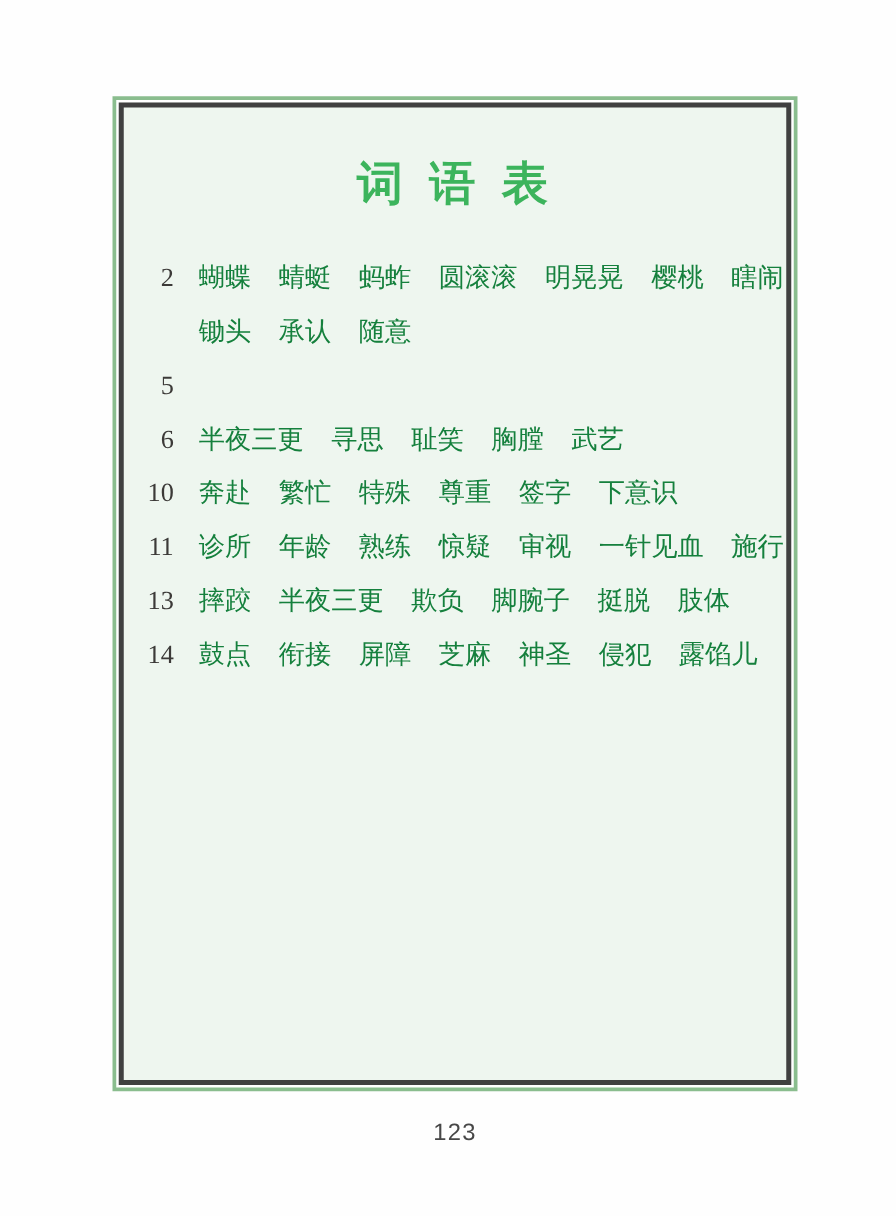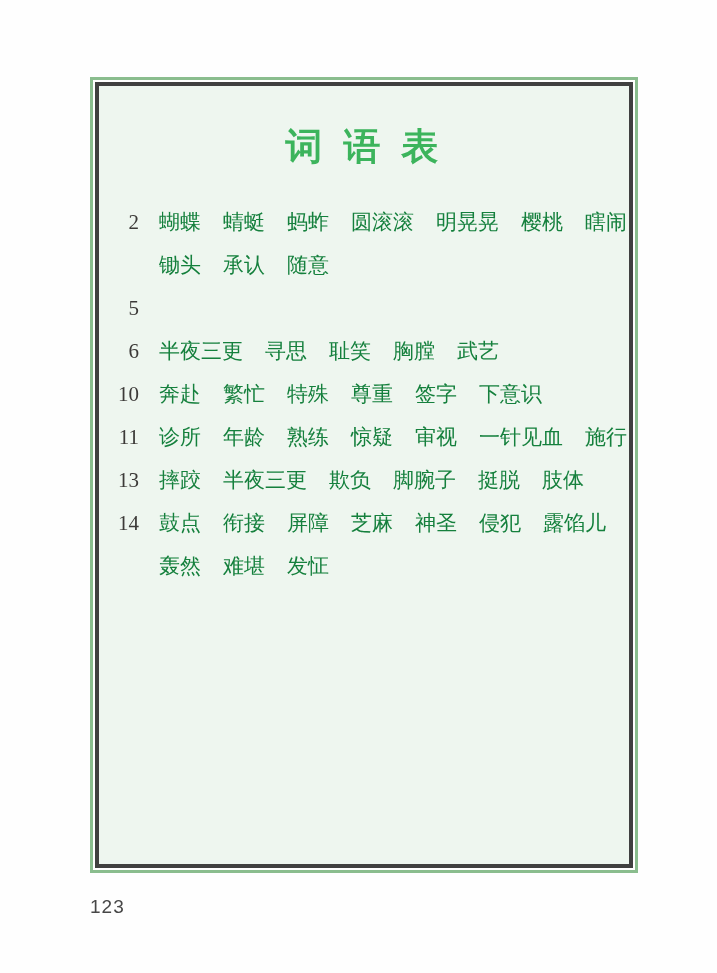--- a/index.html
+++ b/index.html
@@ -76,21 +76,21 @@
   .word {
     margin-right: 22px;
     font-family: "DejaVu Sans", sans-serif;
   }
   .word:last-child { margin-right: 0; }
   .page-number {
     position: absolute;
     top: 896px;
     left: 90px;
     width: 548px;
-    text-align: left;
+    text-align: center;
     font-family: "Liberation Sans", sans-serif;
     font-size: 19px;
     font-weight: 300;
     letter-spacing: 1px;
     color: #474747;
   }
 </style>
 </head>
 <body>
 
@@ -135,21 +135,20 @@
           <div class="entry">
             <div class="entry-num">13</div>
             <div class="entry-lines">
               <div class="entry-line"><span class="word">摔跤</span><span class="word">半夜三更</span><span class="word">欺负</span><span class="word">脚腕子</span><span class="word">挺脱</span><span class="word">肢体</span></div>
             </div>
           </div>
           <div class="entry">
             <div class="entry-num">14</div>
             <div class="entry-lines">
               <div class="entry-line"><span class="word">鼓点</span><span class="word">衔接</span><span class="word">屏障</span><span class="word">芝麻</span><span class="word">神圣</span><span class="word">侵犯</span><span class="word">露馅儿</span></div>
-              <div class="entry-line"><span class="word">轰然</span><span class="word">难堪</span><span class="word">发怔</span></div>
             </div>
           </div>
         </div>
 
     </div>
   </div>
 
   <div class="page-number">123</div>
 
 </div>

